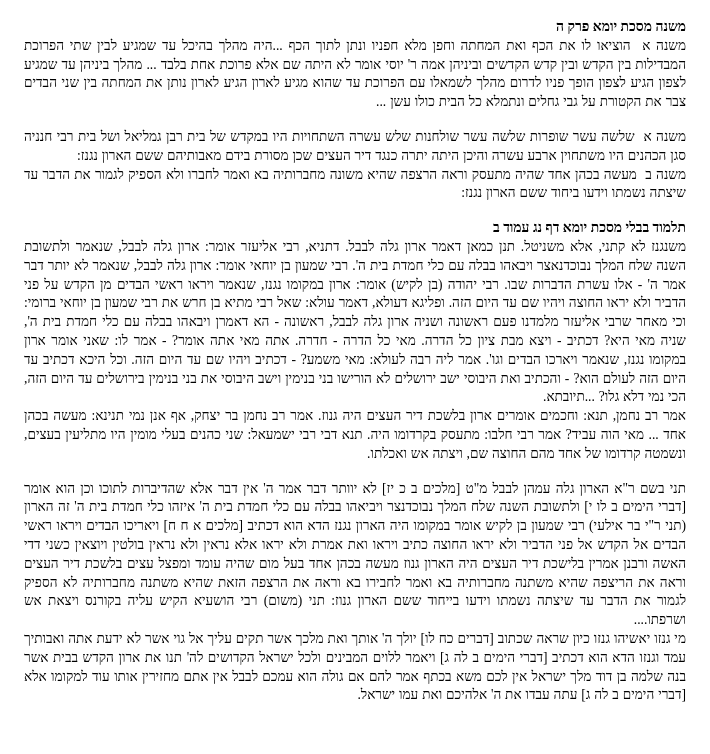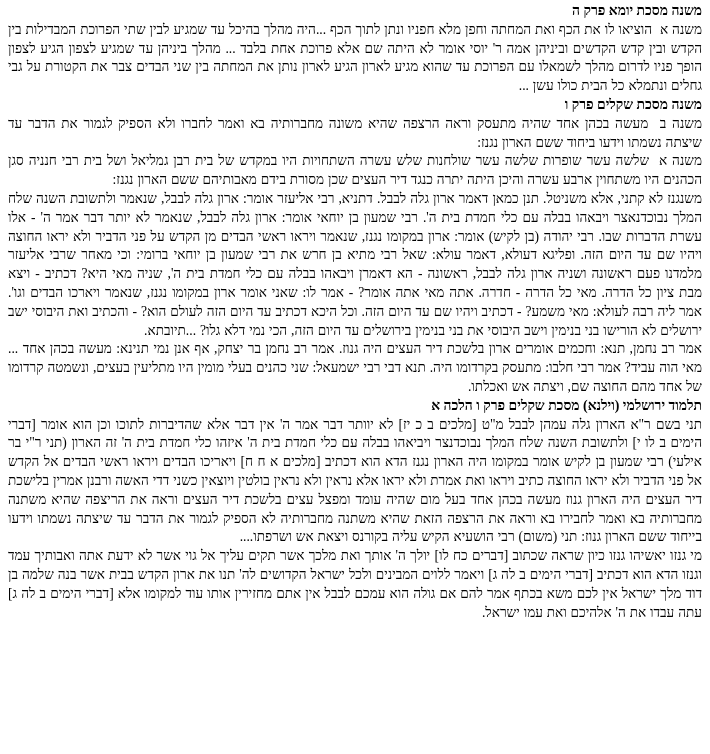--- a/index.html
+++ b/index.html
@@ -14,21 +14,21 @@
     background: #ffffff;
     color: #000000;
     direction: rtl;
     unicode-bidi: embed;
     padding: 2px 8px 0 8px;
     overflow: hidden;
     font-family: "Liberation Serif", "DejaVu Serif", "DejaVu Sans", serif;
     font-size: 13.6px;
     line-height: 18.8px;
   }
-  .section { margin: 0; font-family: Liberation Serif, serif; }
+  .section { margin: 16px; font-family: Liberation Serif, serif; }
   .section-title {
     font-size: 13.9px;
     font-weight: bold;
     margin: 0;
     padding: 0;
     text-align: right;
     line-height: 18.8px;
   }
   .para {
     margin: 0;
@@ -42,29 +42,28 @@
 <body>
 
 <div class="page">
 
   <div class="section">
     <h2 class="section-title">משנה מסכת יומא פרק ה</h2>
     <p class="para">משנה א&nbsp; הוציאו לו את הכף ואת המחתה וחפן מלא חפניו ונתן לתוך הכף ...היה מהלך בהיכל עד שמגיע לבין שתי הפרוכת המבדילות בין הקדש ובין קדש הקדשים וביניהן אמה ר' יוסי אומר לא היתה שם אלא פרוכת אחת בלבד ... מהלך ביניהן עד שמגיע לצפון הגיע לצפון הופך פניו לדרום מהלך לשמאלו עם הפרוכת עד שהוא מגיע לארון הגיע לארון נותן את המחתה בין שני הבדים צבר את הקטורת על גבי גחלים ונתמלא כל הבית כולו עשן ...</p>
   </div>
 
   <div class="section">
-    <h2 class="section-title">משנה מסכת שקלים פרק ו</h2>
+    <p class="para">משנה א&nbsp; שלשה עשר שופרות שלשה עשר שולחנות שלש עשרה השתחויות היו במקדש של בית רבן גמליאל ושל בית רבי חנניה סגן הכהנים היו משתחוין ארבע עשרה והיכן היתה יתרה כנגד דיר העצים שכן מסורת בידם מאבותיהם ששם הארון נגנז:</p>
     <p class="para">משנה ב&nbsp; מעשה בכהן אחד שהיה מתעסק וראה הרצפה שהיא משונה מחברותיה בא ואמר לחברו ולא הספיק לגמור את הדבר עד שיצתה נשמתו וידעו ביחוד ששם הארון נגנז:</p>
-    <p class="para">משנה א&nbsp; שלשה עשר שופרות שלשה עשר שולחנות שלש עשרה השתחויות היו במקדש של בית רבן גמליאל ושל בית רבי חנניה סגן הכהנים היו משתחוין ארבע עשרה והיכן היתה יתרה כנגד דיר העצים שכן מסורת בידם מאבותיהם ששם הארון נגנז:</p>
   </div>
 
   <div class="section">
+    <h2 class="section-title">תלמוד בבלי מסכת יומא דף נג עמוד ב</h2>
     <p class="para">משנגנז לא קתני, אלא משניטל. תנן כמאן דאמר ארון גלה לבבל. דתניא, רבי אליעזר אומר: ארון גלה לבבל, שנאמר ולתשובת השנה שלח המלך נבוכדנאצר ויבאהו בבלה עם כלי חמדת בית ה'. רבי שמעון בן יוחאי אומר: ארון גלה לבבל, שנאמר לא יותר דבר אמר ה' - אלו עשרת הדברות שבו. רבי יהודה (בן לקיש) אומר: ארון במקומו נגנז, שנאמר ויראו ראשי הבדים מן הקדש על פני הדביר ולא יראו החוצה ויהיו שם עד היום הזה. ופליגא דעולא, דאמר עולא: שאל רבי מתיא בן חרש את רבי שמעון בן יוחאי ברומי: וכי מאחר שרבי אליעזר מלמדנו פעם ראשונה ושניה ארון גלה לבבל, ראשונה - הא דאמרן ויבאהו בבלה עם כלי חמדת בית ה', שניה מאי היא? דכתיב - ויצא מבת ציון כל הדרה. מאי כל הדרה - חדרה. אתה מאי אתה אומר? - אמר לו: שאני אומר ארון במקומו נגנז, שנאמר ויארכו הבדים וגו'. אמר ליה רבה לעולא: מאי משמע? - דכתיב ויהיו שם עד היום הזה. וכל היכא דכתיב עד היום הזה לעולם הוא? - והכתיב ואת היבוסי ישב ירושלים לא הורישו בני בנימין וישב היבוסי את בני בנימין בירושלים עד היום הזה, הכי נמי דלא גלו? ...תיובתא.</p>
     <p class="para">אמר רב נחמן, תנא: וחכמים אומרים ארון בלשכת דיר העצים היה גנוז. אמר רב נחמן בר יצחק, אף אנן נמי תנינא: מעשה בכהן אחד ... מאי הוה עביד? אמר רבי חלבו: מתעסק בקרדומו היה. תנא דבי רבי ישמעאל: שני כהנים בעלי מומין היו מתליעין בעצים, ונשמטה קרדומו של אחד מהם החוצה שם, ויצתה אש ואכלתו.</p>
   </div>
 
   <div class="section">
-    <h2 class="section-title">תלמוד ירושלמי (וילנא) מסכת שקלים פרק ו הלכה א</h2>
     <p class="para">תני בשם ר"א הארון גלה עמהן לבבל מ"ט [מלכים ב כ יז] לא יוותר דבר אמר ה' אין דבר אלא שהדיברות לתוכו וכן הוא אומר [דברי הימים ב לו י] ולתשובת השנה שלח המלך נבוכדנצר ויביאהו בבלה עם כלי חמדת בית ה' איזהו כלי חמדת בית ה' זה הארון (תני ר"י בר אילעי) רבי שמעון בן לקיש אומר במקומו היה הארון נגנז הדא הוא דכתיב [מלכים א ח ח] ויאריכו הבדים ויראו ראשי הבדים אל הקדש אל פני הדביר ולא יראו החוצה כתיב ויראו ואת אמרת ולא יראו אלא נראין ולא נראין בולטין ויוצאין כשני דדי האשה ורבנן אמרין בלישכת דיר העצים היה הארון גנוז מעשה בכהן אחד בעל מום שהיה עומד ומפצל עצים בלשכת דיר העצים וראה את הריצפה שהיא משתנה מחברותיה בא ואמר לחבירו בא וראה את הרצפה הזאת שהיא משתנה מחברותיה לא הספיק לגמור את הדבר עד שיצתה נשמתו וידעו בייחוד ששם הארון גנוז: תני (משום) רבי הושעיא הקיש עליה בקורנס ויצאת אש ושרפתו....</p>
     <p class="para">מי גנזו יאשיהו גנזו כיון שראה שכתוב [דברים כח לו] יולך ה' אותך ואת מלכך אשר תקים עליך אל גוי אשר לא ידעת אתה ואבותיך עמד וגנזו הדא הוא דכתיב [דברי הימים ב לה ג] ויאמר ללוים המבינים ולכל ישראל הקדושים לה' תנו את ארון הקדש בבית אשר בנה שלמה בן דוד מלך ישראל אין לכם משא בכתף אמר להם אם גולה הוא עמכם לבבל אין אתם מחזירין אותו עוד למקומו אלא [דברי הימים ב לה ג] עתה עבדו את ה' אלהיכם ואת עמו ישראל.</p>
   </div>
 
 </div>
 
 </body></html>

